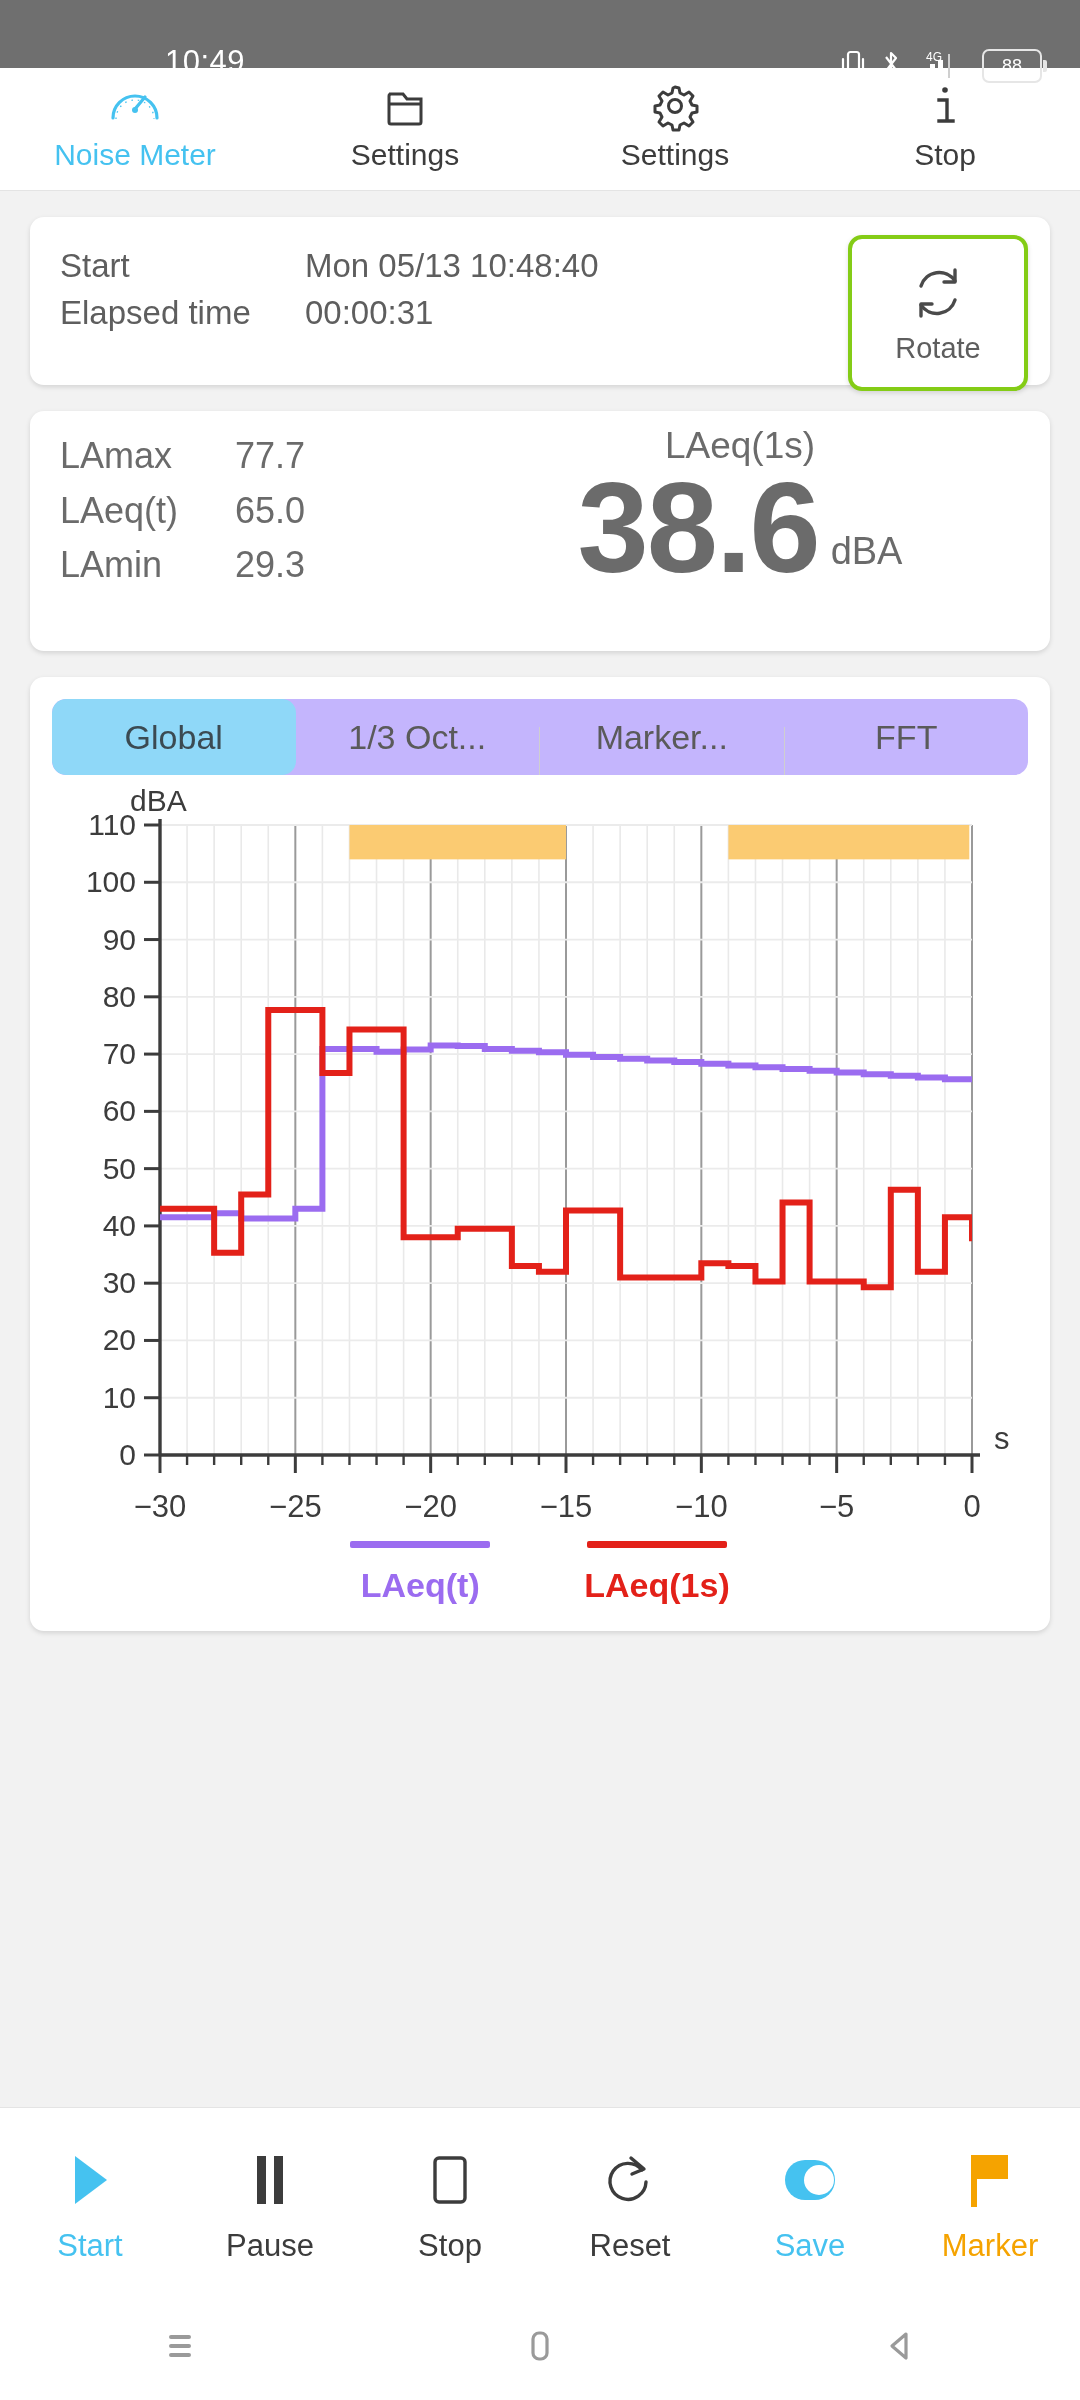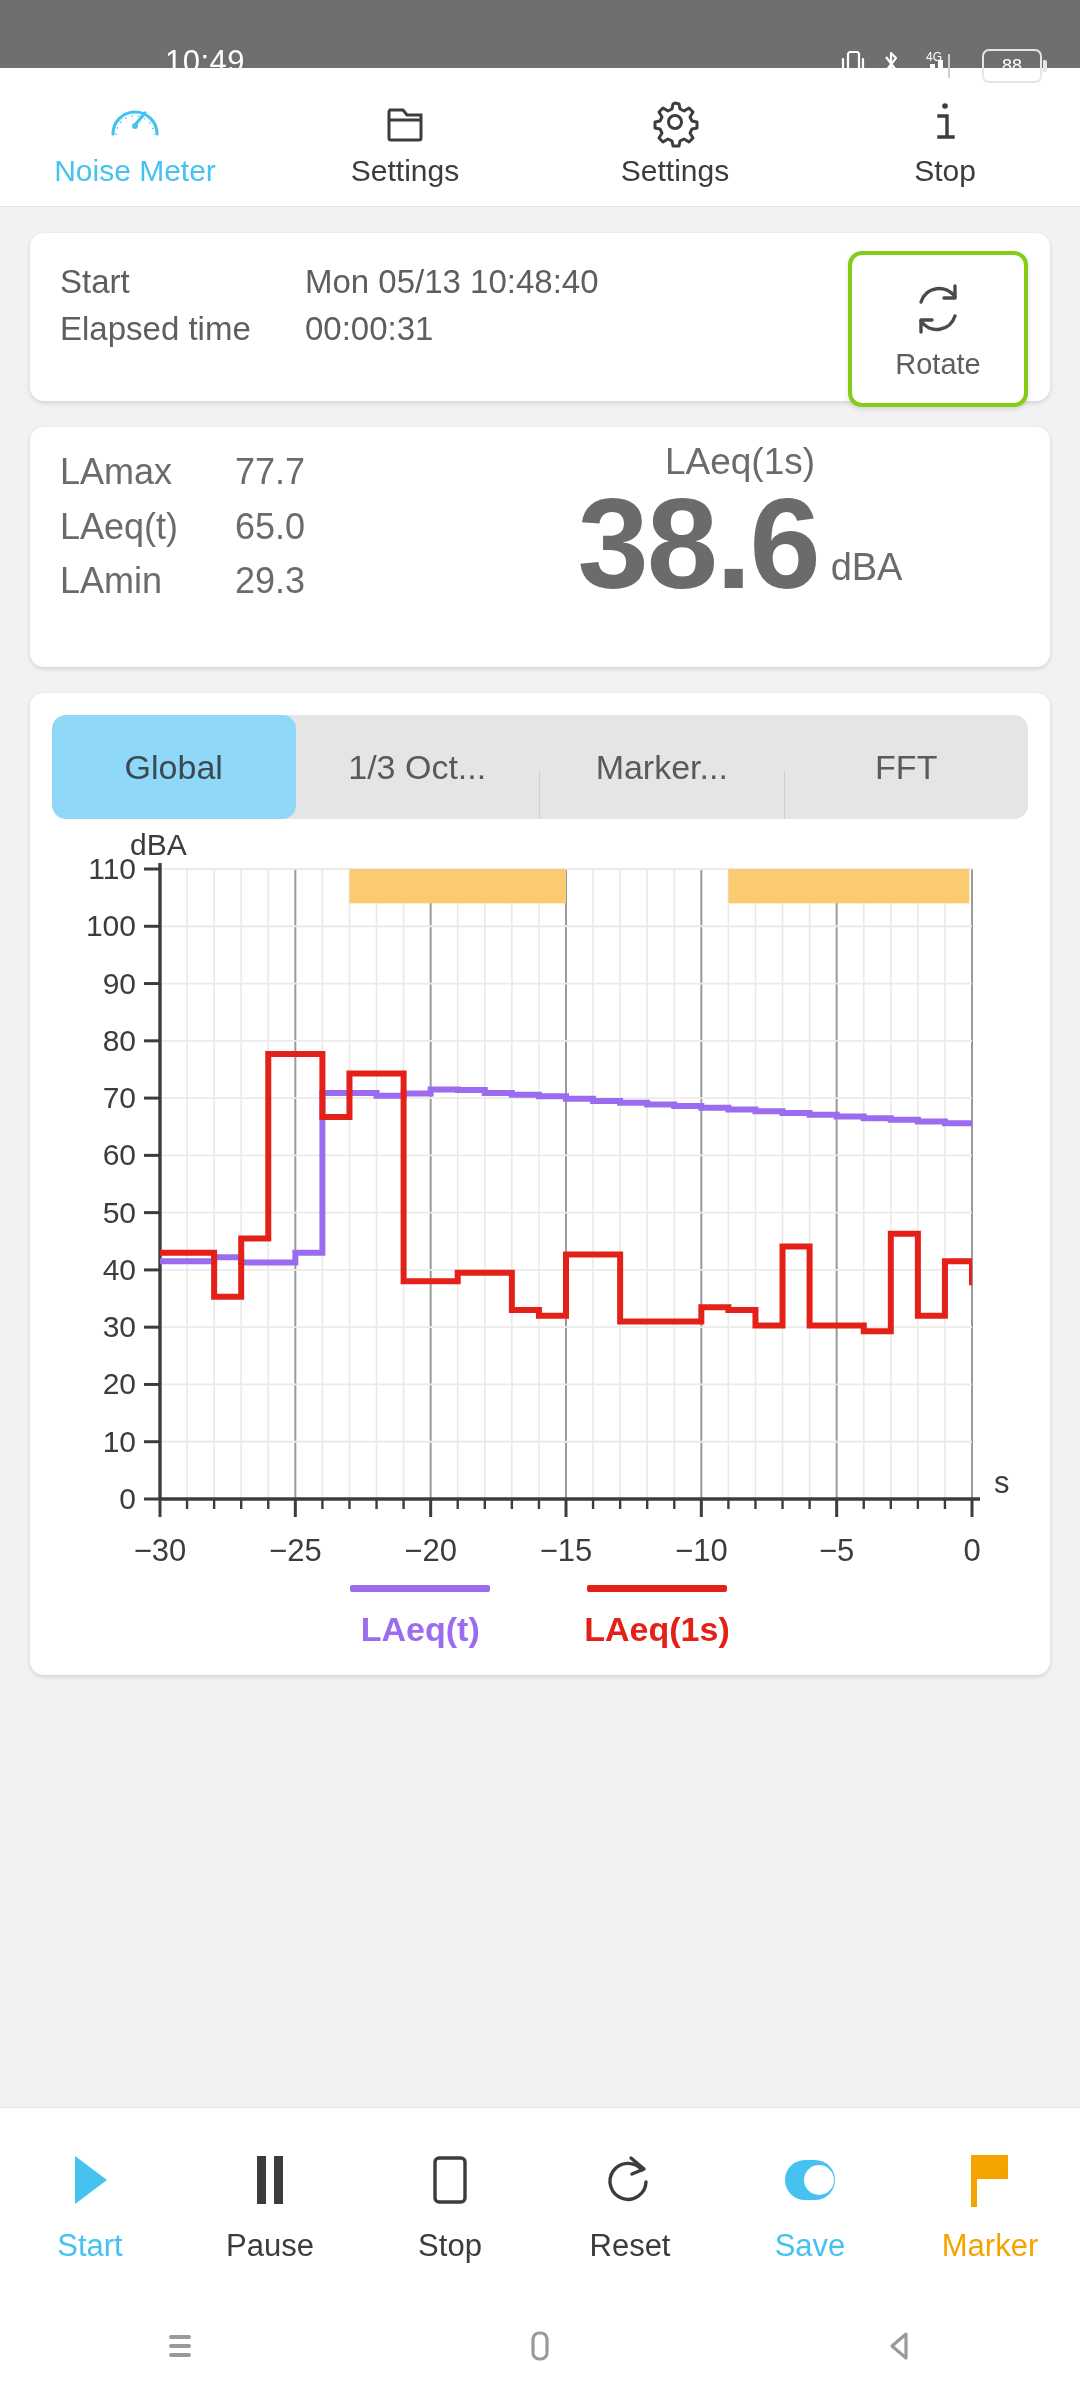--- a/index.html
+++ b/index.html
@@ -32,21 +32,21 @@
     font-size:18px;color:#fff;position:relative;
   }
   .batt:after{
     content:"";position:absolute;right:-7px;top:9px;width:4px;height:12px;
     background:#e6e6e6;border-radius:0 2px 2px 0;
   }
 
   
   .topnav{
     background:#ffffff;height:112px;display:flex;align-items:flex-start;
-    border-bottom:1px solid #e4e4e4;padding-top:26px;
+    border-bottom:1px solid #e4e4e4;padding-top:10px;
   }
   .navitem{
     flex:1;display:flex;flex-direction:column;align-items:center;gap:6px;
     color:#3c3c3c;
   }
   .navitem .nav-ico{height:56px;display:flex;align-items:center;justify-content:center;}
   .navitem .nav-lbl{font-size:30px;line-height:1;}
   .navitem.active{color:#45c2f0;}
   .navitem.active .nav-lbl{color:#45c2f0;}
 
@@ -73,21 +73,21 @@
   .levels-left .kv .k{width:175px;}
   .levels-right{flex:1;display:flex;flex-direction:column;align-items:center;}
   .leq-title{font-size:37px;color:#6b6b6b;margin-top:4px;}
   .leq-row{display:flex;align-items:flex-end;margin-top:-6px;}
   .leq-big{font-size:128px;font-weight:bold;color:#6b6b6b;line-height:1.05;letter-spacing:-2px;}
   .leq-unit{font-size:38px;color:#6b6b6b;margin-left:12px;margin-bottom:22px;}
 
   
   .card-chart{margin-top:26px;padding:22px 22px 26px 22px;}
   .tabs{
-    display:flex;background:#e5e5e5;border-radius:14px;height:104px;
+    display:flex;background:#c4b5fd;border-radius:14px;height:76px;
     align-items:flex-end;overflow:hidden;
   }
   .tab{
     flex:1;display:flex;align-items:center;justify-content:center;
     font-size:34px;color:#5a5a5a;height:100%;position:relative;
   }
   .tab.active{
     background:#8fd8f8;color:#3b4a52;border-radius:14px;
   }
   .tab-sep{width:1px;height:48px;background:#cfcfcf;}

